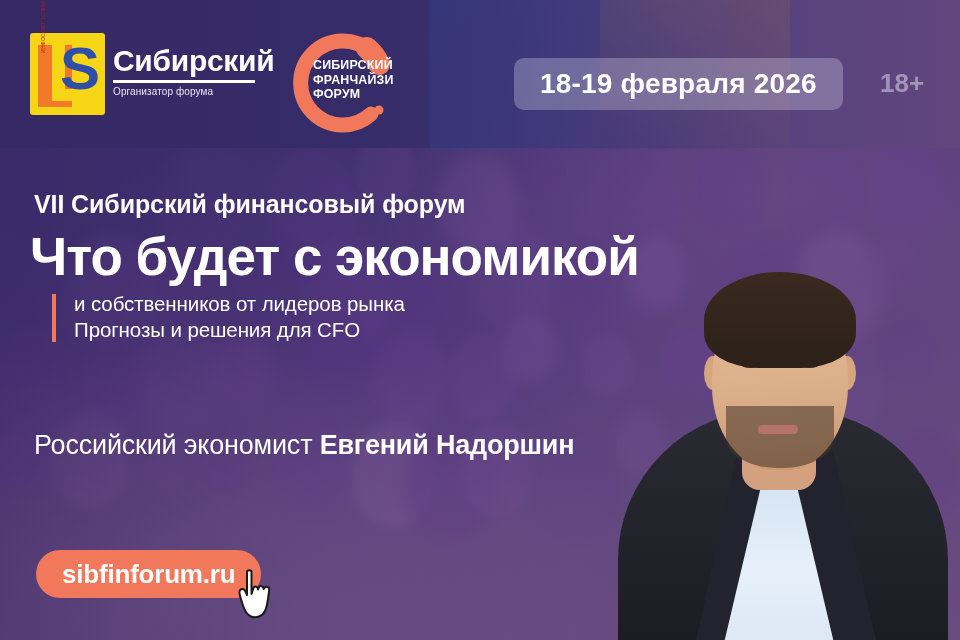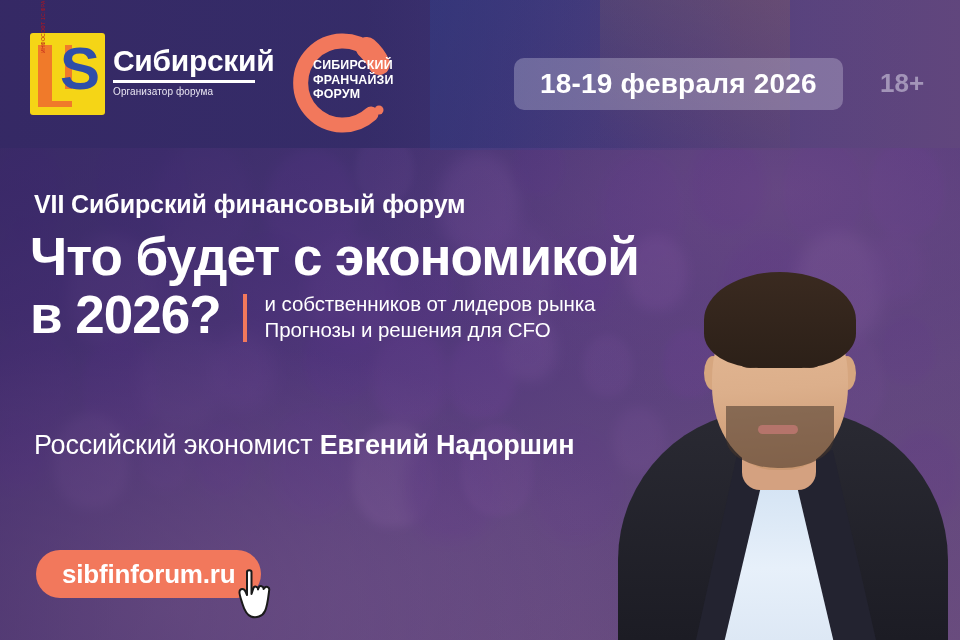--- a/index.html
+++ b/index.html
@@ -277,21 +277,20 @@
 
     <div class="date-badge">18-19 февраля 2026</div>
     <div class="age">18+</div>
   </div>
 
   <div class="eyebrow">VII Сибирский финансовый форум</div>
 
   <div class="headline">
     <div>Что будет с экономикой</div>
     <div class="l2">
-      <div class="q">в 2026?</div>
       <div class="divider"></div>
       <div class="tagline">
         <div>и собственников от лидеров рынка</div>
         <div>Прогнозы и решения для CFO</div>
       </div>
     </div>
   </div>
 
   <div class="speaker-line">
     <span>Российский экономист </span><b>Евгений Надоршин</b>

